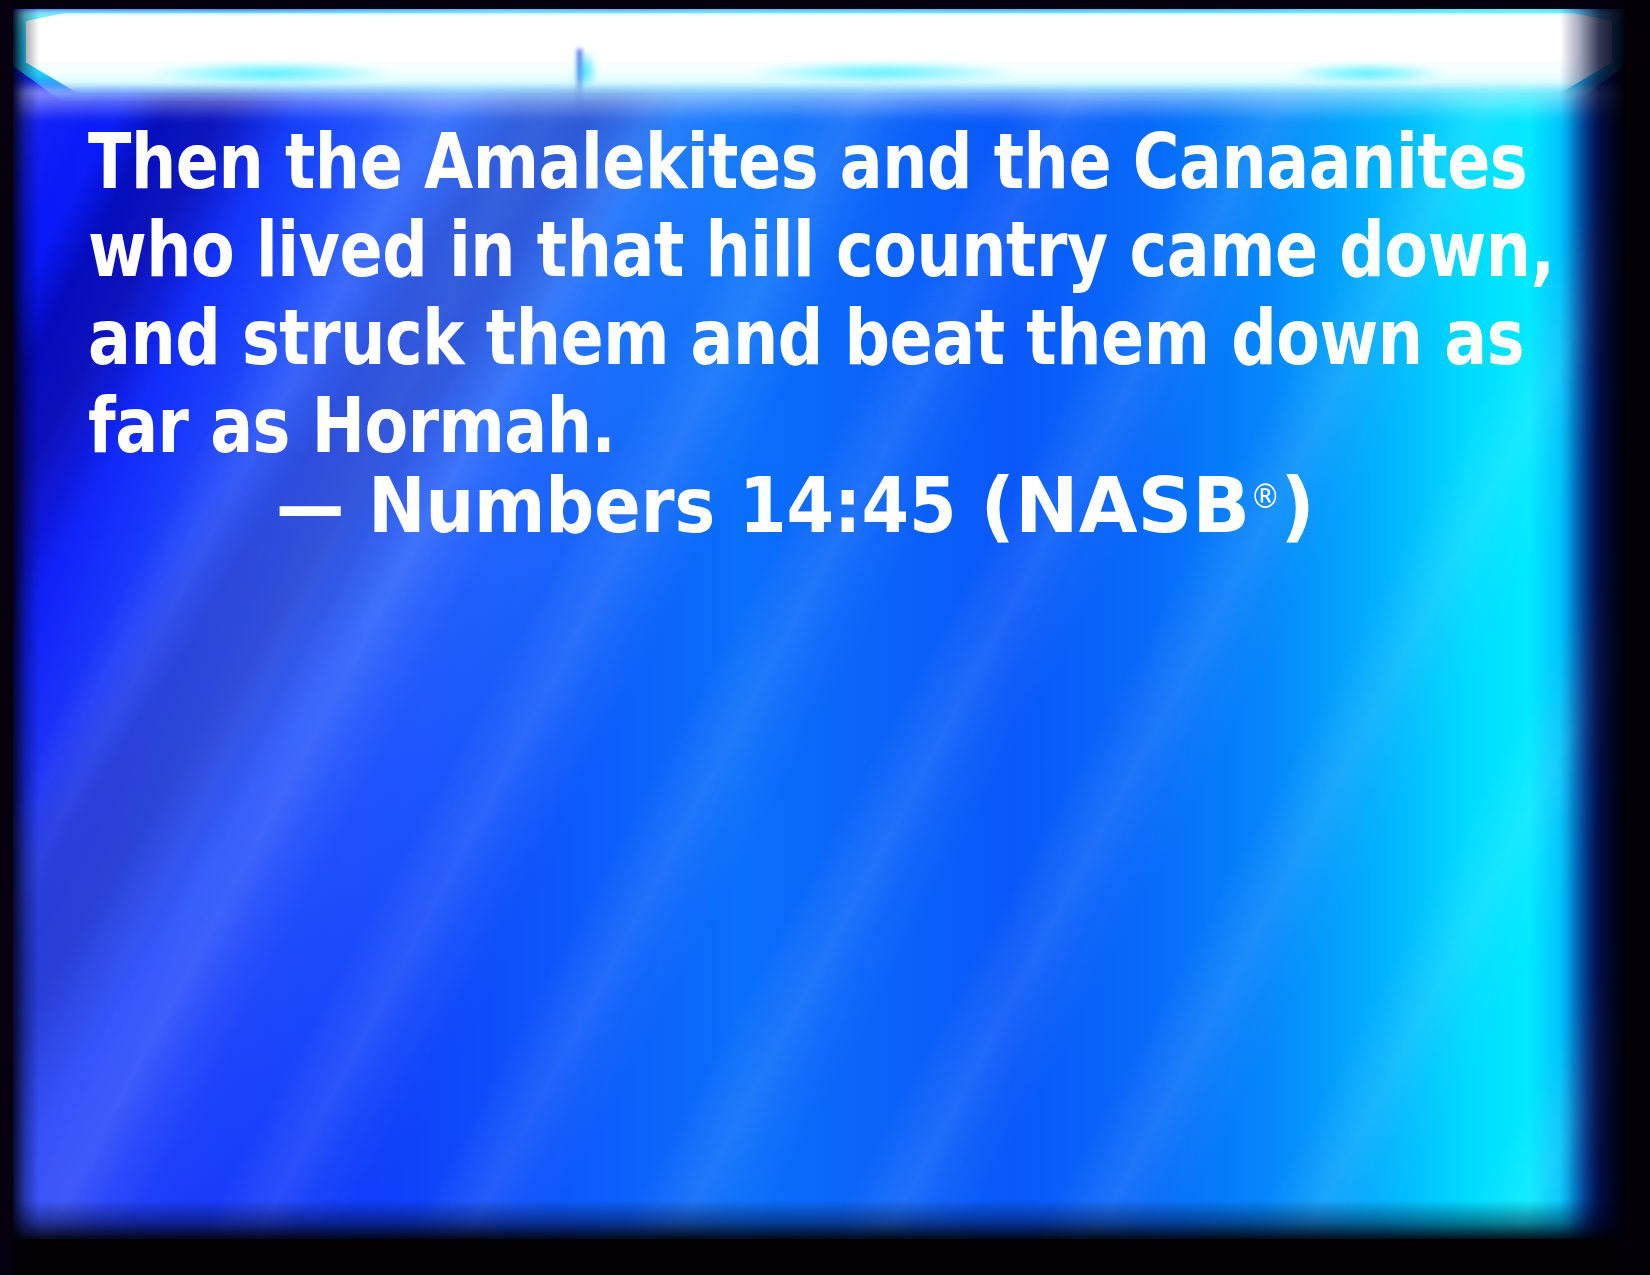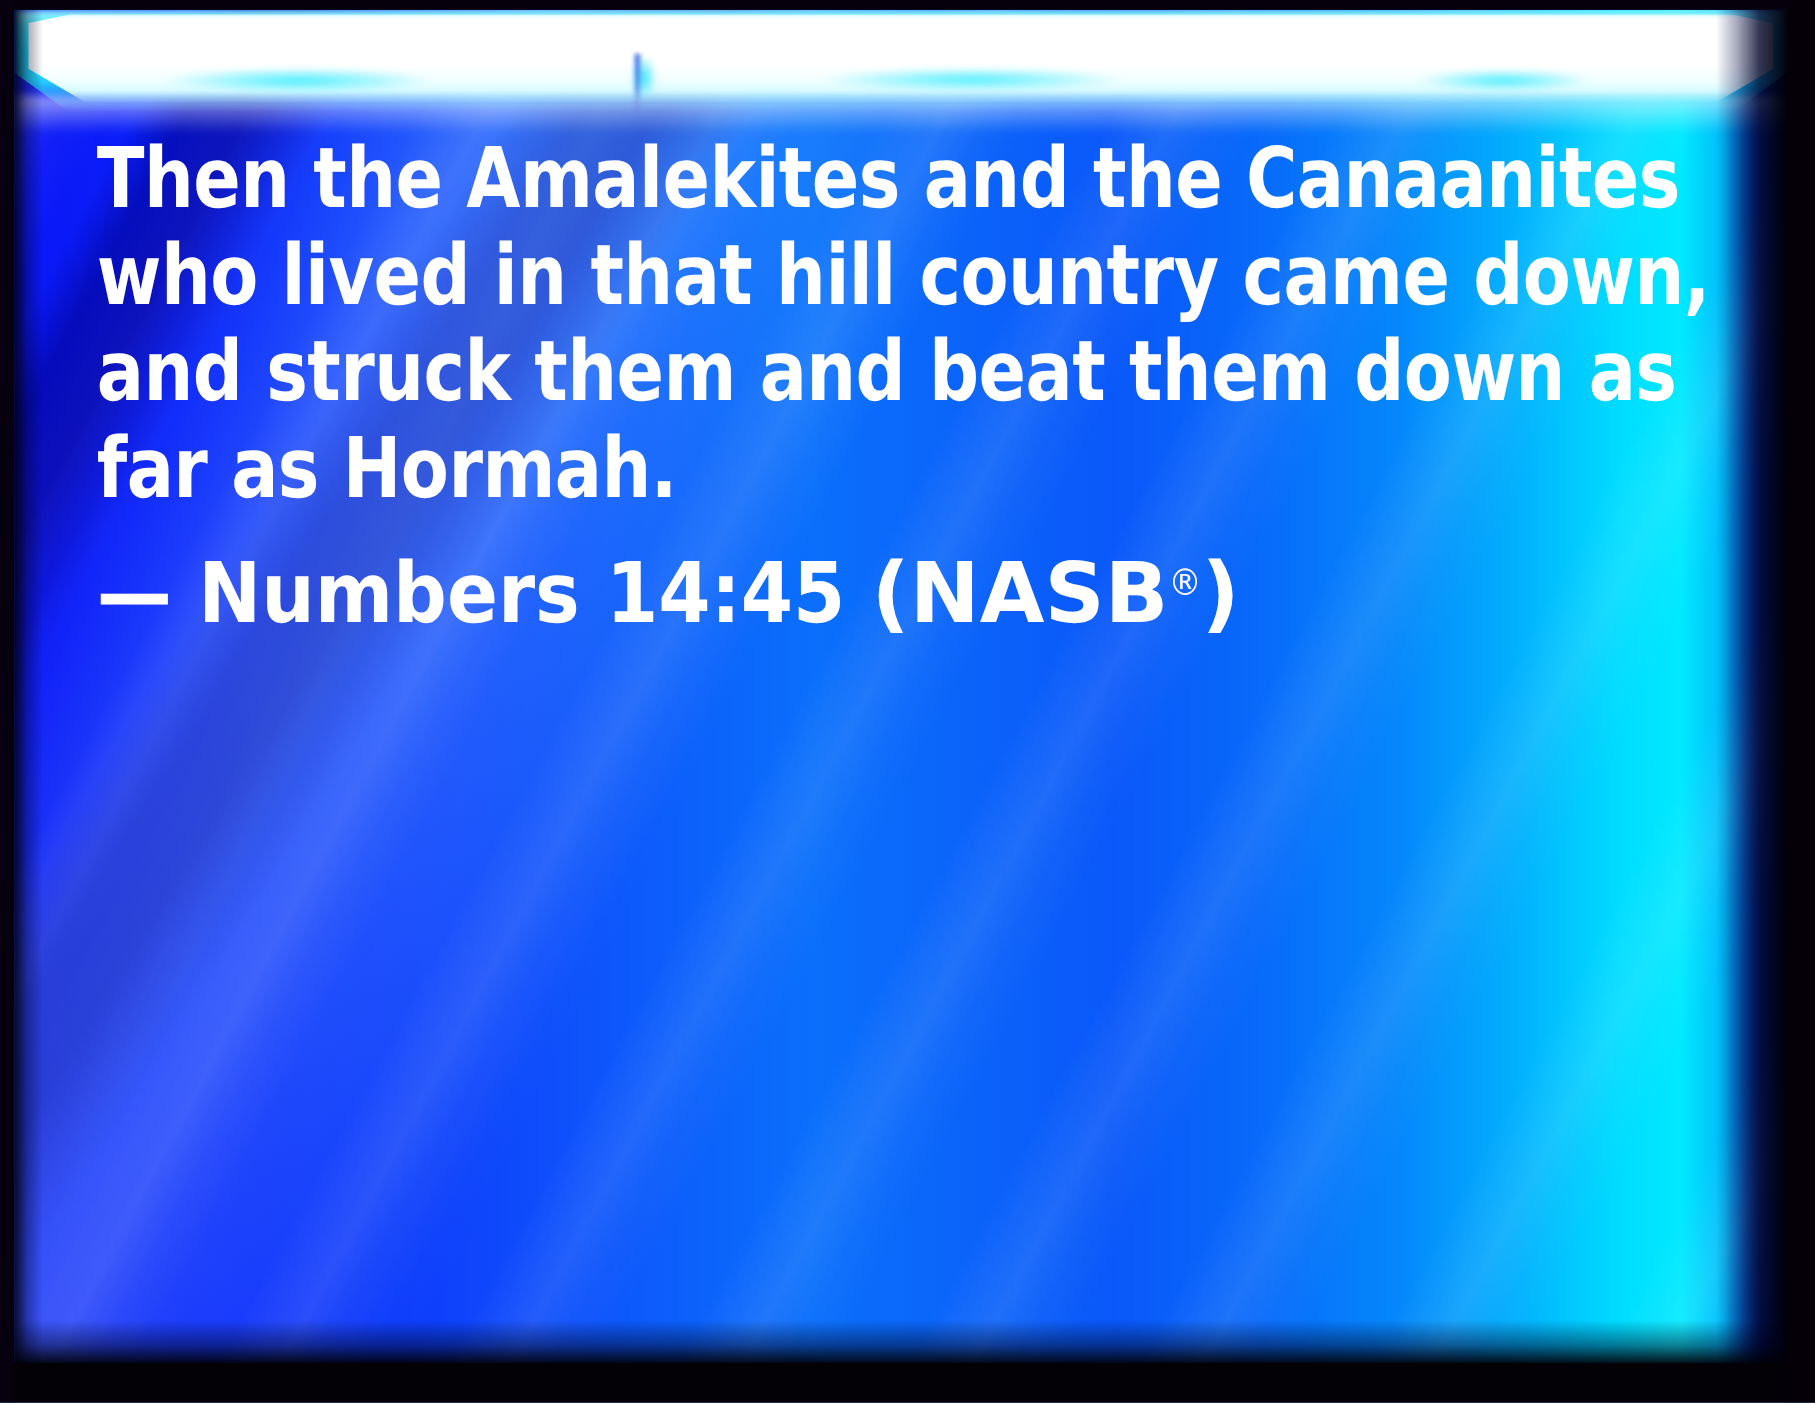--- a/index.html
+++ b/index.html
@@ -5,21 +5,21 @@
   html, body {
     margin: 0;
     padding: 0;
     background: #000000;
   }
 
   #slide {
     position: relative;
     width: 1650px;
     height: 1275px;
-    background: #1d4ed8;
+    background: #404040;
     overflow: hidden;
     font-family: "DejaVu Sans", "Liberation Sans", sans-serif;
   }
 
   
   #frame-top    { position:absolute; left:0;  top:0;    width:1650px; height:9px;   background:#06000c; z-index:40; }
   #frame-bottom { position:absolute; left:0;  top:1239px; width:1650px; height:36px; background:#030006; z-index:40; }
   #frame-left   { position:absolute; left:0;  top:0;    width:13px;   height:1275px; background:#07000e; z-index:40; }
   #frame-right  { position:absolute; left:1625px; top:0; width:25px;  height:1275px; background:#050008; z-index:40; }
 
@@ -172,29 +172,28 @@
     font-stretch: condensed;
     transform: scaleX(0.93);
     transform-origin: left center;
   }
 
   #attribution {
     position:absolute;
     left:88px;
     top:460px;
     width:1415px;
-    text-align:left;
+    text-align:center;
     z-index:20;
     color:#ffffff;
     font-family: "DejaVu Sans Condensed", "Liberation Sans Narrow", "DejaVu Sans", sans-serif;
     font-weight:700;
     font-size:76px;
     line-height:92px;
     white-space:pre;
-    margin-top:33px;
   }
   #attribution .dash { letter-spacing:0; }
   #attribution .ref  { }
   #attribution .ver  { font-family:"DejaVu Sans","Liberation Sans",sans-serif; font-stretch:normal; }
   #attribution sup.reg {
     font-size:0.44em;
     vertical-align: 0.72em;
     font-weight:400;
     line-height:0;
   }

